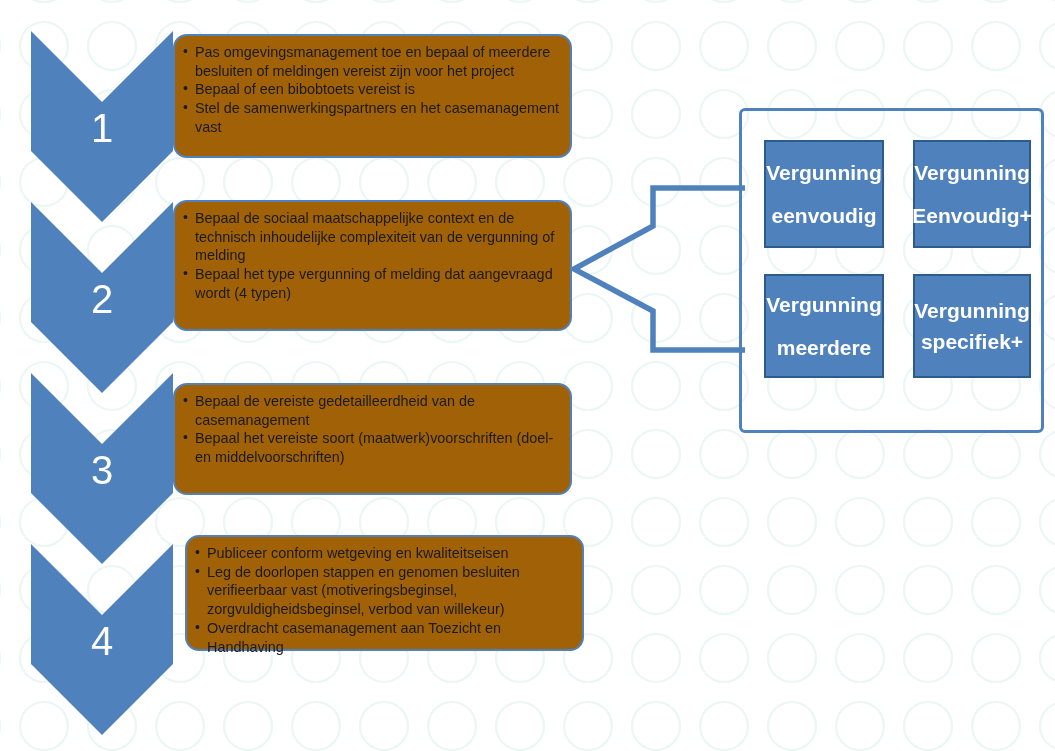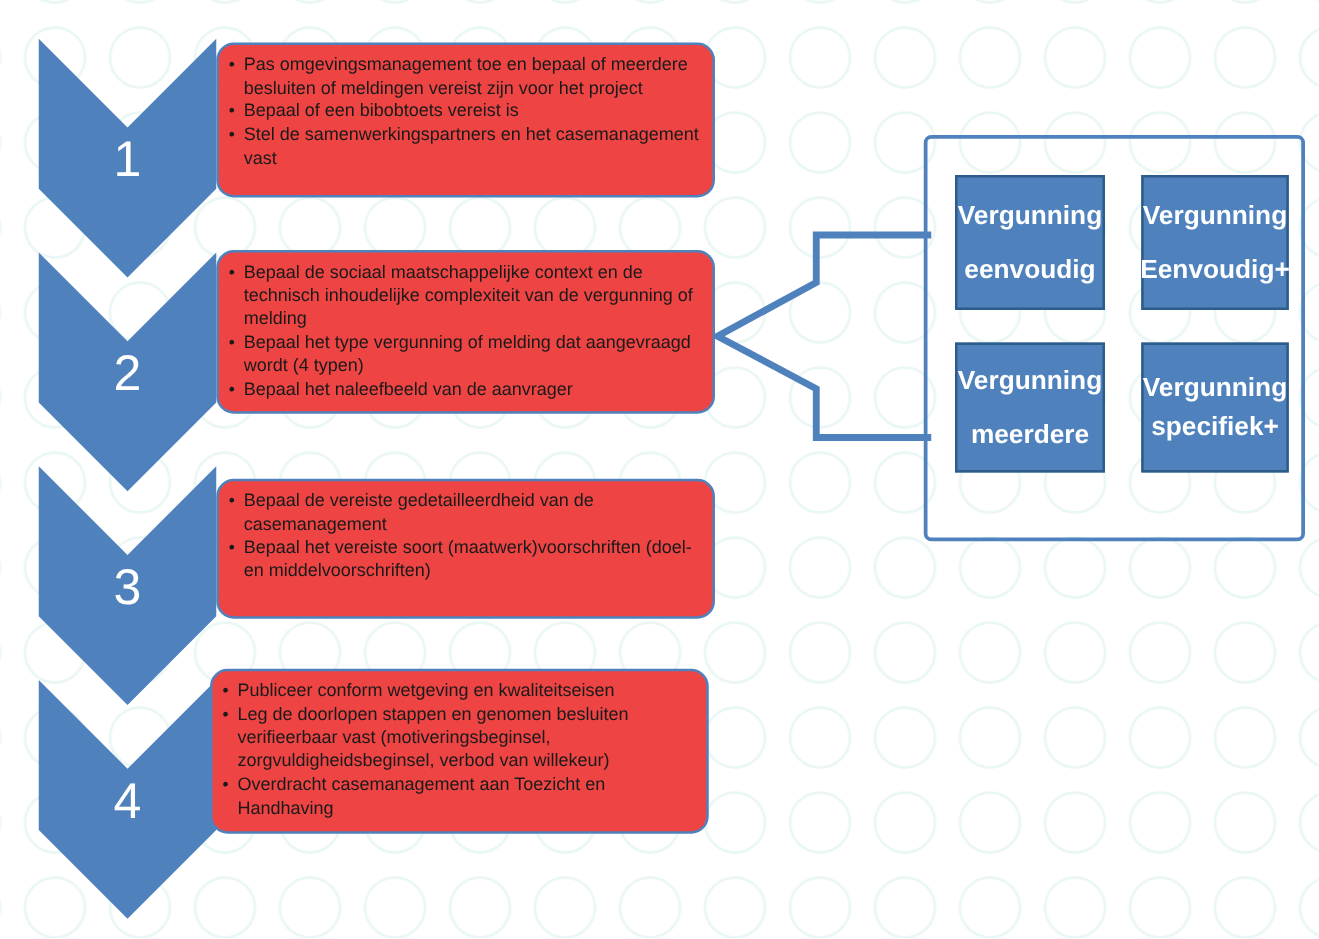--- a/index.html
+++ b/index.html
@@ -28,21 +28,21 @@
     font-weight:400;
     text-align:center;
     width:60px;
     z-index:3;
     line-height:1;
   }
 
   
   .step-box{
     position:absolute;
-    background:#ef4444;
+    background:#a16207;
     border:2.5px solid #4F81BD;
     border-radius:14px;
     box-sizing:border-box;
     z-index:4;
     padding:7px 10px 6px 8px;
   }
   .step-box ul{
     margin:0;padding:0;list-style:none;
   }
   .step-box li{
@@ -150,32 +150,31 @@
       <li>Pas omgevingsmanagement toe en bepaal of meerdere besluiten of meldingen vereist zijn voor het project</li>
       <li>Bepaal of een bibobtoets vereist is</li>
       <li>Stel de samenwerkingspartners en het casemanagement vast</li>
     </ul>
   </div>
 
   <div class="step-box" style="left:173px;top:200px;width:399px;height:131px;">
     <ul>
       <li>Bepaal de sociaal maatschappelijke context en de technisch inhoudelijke complexiteit van de vergunning of melding</li>
       <li>Bepaal het type vergunning  of melding dat aangevraagd wordt (4 typen)</li>
-      <li>Bepaal het naleefbeeld van de aanvrager</li>
     </ul>
   </div>
 
   <div class="step-box" style="left:173px;top:383px;width:399px;height:112px;">
     <ul>
       <li>Bepaal de vereiste gedetailleerdheid  van de casemanagement</li>
       <li>Bepaal het vereiste soort  (maatwerk)voorschriften (doel- en middelvoorschriften)</li>
     </ul>
   </div>
 
-  <div class="step-box" style="left:168px;top:535px;width:399px;height:132px;">
+  <div class="step-box" style="left:185px;top:535px;width:399px;height:116px;">
     <ul>
       <li>Publiceer conform wetgeving en kwaliteitseisen</li>
       <li>Leg de doorlopen stappen en genomen besluiten verifieerbaar vast (motiveringsbeginsel, zorgvuldigheidsbeginsel, verbod van willekeur)</li>
       <li>Overdracht casemanagement aan Toezicht en Handhaving</li>
     </ul>
   </div>
 
 </div>
 
 </body></html>

